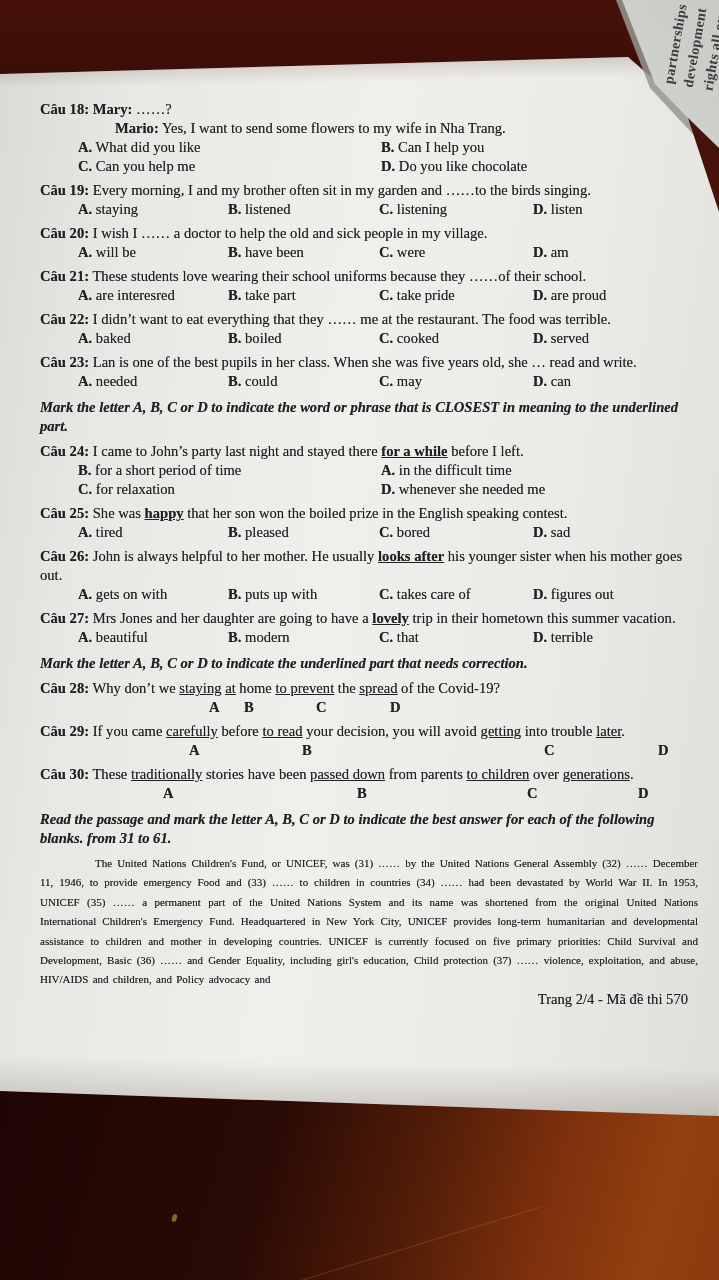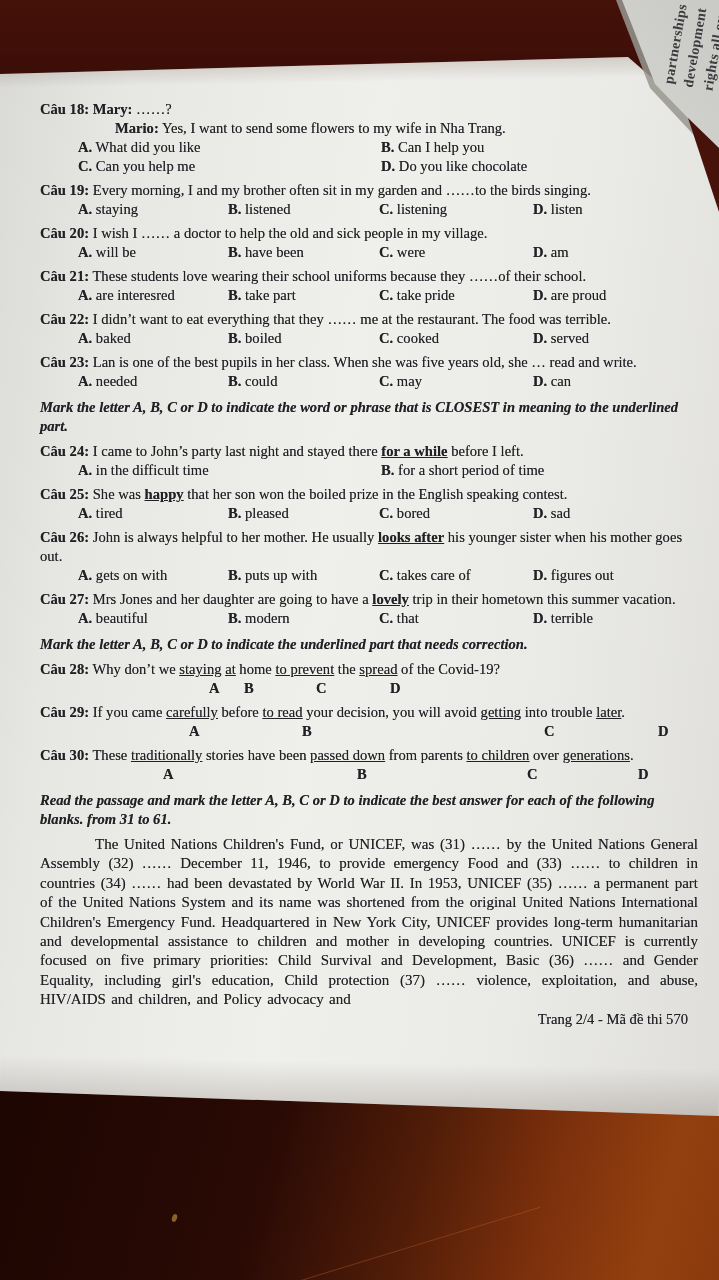--- a/index.html
+++ b/index.html
@@ -43,21 +43,21 @@
   .ql{font-weight:bold;}
   .indented{padding-left:75px;}
   .opts{display:grid;grid-template-columns:150px 151px 154px 1fr;padding-left:38px;}
   .opts2{display:grid;grid-template-columns:303px 1fr;padding-left:38px;}
   .opt b{font-weight:bold;}
   .h{font-weight:bold;font-style:italic;margin:7px 0 6px 0;}
   .key{font-weight:bold;text-decoration:underline;}
   .u{text-decoration:underline;}
   .abcd{position:relative;height:19px;font-weight:bold;}
   .abcd span{position:absolute;top:0;}
-  .passage{text-align:justify;text-indent:55px;line-height:19.4px;font-size:15px;
+  .passage{text-align:justify;text-indent:55px;line-height:19.4px;font-size:11px;
     word-spacing:1.6px;margin-top:4px;}
   .footer{text-align:right;padding-right:10px;}
 </style>
 </head>
 <body>
 
 <div class="table-bg"></div>
 <div class="table-lower"></div>
 <div class="table-line"></div>
 <div class="speck"></div>
@@ -129,22 +129,26 @@
         <span class="opt"><b>C.</b> <span>may</span></span>
         <span class="opt"><b>D.</b> <span>can</span></span>
       </div>
     </div>
 
     <div class="h">Mark the letter A, B, C or D to indicate the word or phrase that is CLOSEST in meaning to the underlined part.</div>
 
     <div class="q">
       <div><b class="ql">Câu 24:</b> <span>I came to John’s party last night and stayed there </span><span class="key">for a while</span><span> before I left.</span></div>
       <div class="opts2">
+        <span class="opt"><b>B.</b> <span>for a short period of time</span></span>
         <span class="opt"><b>A.</b> <span>in the difficult time</span></span>
-        <span class="opt"><b>B.</b> <span>for a short period of time</span></span>
+      </div>
+      <div class="opts2">
+        <span class="opt"><b>C.</b> <span>for relaxation</span></span>
+        <span class="opt"><b>D.</b> <span>whenever she needed me</span></span>
       </div>
     </div>
 
     <div class="q">
       <div><b class="ql">Câu 25:</b> <span>She was </span><span class="key">happy</span><span> that her son won the boiled prize in the English speaking contest.</span></div>
       <div class="opts">
         <span class="opt"><b>A.</b> <span>tired</span></span>
         <span class="opt"><b>B.</b> <span>pleased</span></span>
         <span class="opt"><b>C.</b> <span>bored</span></span>
         <span class="opt"><b>D.</b> <span>sad</span></span>

